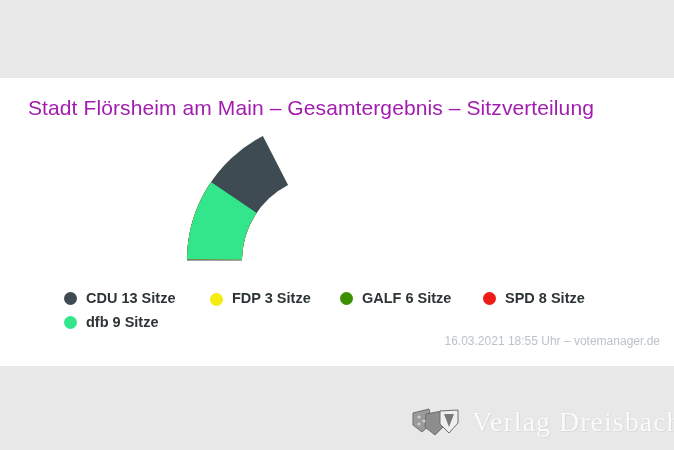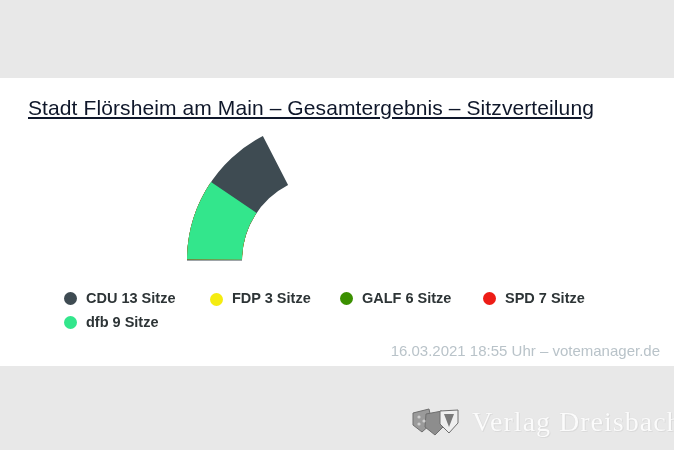--- a/index.html
+++ b/index.html
@@ -20,24 +20,23 @@
     top: 78px;
     width: 674px;
     height: 288px;
     background: #ffffff;
   }
   #title {
     position: absolute;
     left: 28px;
     top: 18px;
     font-size: 21px;
-    color: #0f172a;
+    color: #a21caf;
     letter-spacing: 0.1px;
     white-space: nowrap;
-    text-decoration: underline;
   }
   #chart-wrap {
     position: absolute;
     left: 0;
     top: 42px;
     width: 674px;
     height: 152px;
   }
   #donut-svg {
     position: absolute;
@@ -78,22 +77,22 @@
     color: #2d3436;
   }
   #legend-row-1 .legend-item { margin-right: 0; }
   #legend-row-1 .legend-item.i0 { width: 146px; }
   #legend-row-1 .legend-item.i1 { width: 130px; align-items: flex-end; }
   #legend-row-1 .legend-item.i2 { width: 143px; }
   #legend-row-1 .legend-item.i3 { width: 120px; }
   #timestamp {
     position: absolute;
     right: 14px;
-    top: 264px;
-    font-size: 15px;
+    top: 256px;
+    font-size: 12px;
     color: #b9c3c9;
     white-space: nowrap;
   }
   #watermark {
     position: absolute;
     left: 410px;
     top: 400px;
     width: 250px;
     height: 44px;
     display: flex;
@@ -141,21 +140,21 @@
       <div class="legend-item i1">
         <span class="legend-dot" style="background: rgb(245, 236, 16);"></span>
         <span class="legend-label">FDP 3 Sitze</span>
       </div>
       <div class="legend-item i2">
         <span class="legend-dot" style="background: rgb(59, 144, 0);"></span>
         <span class="legend-label">GALF 6 Sitze</span>
       </div>
       <div class="legend-item i3">
         <span class="legend-dot" style="background: rgb(237, 28, 22);"></span>
-        <span class="legend-label">SPD 7 Sitze</span>
+        <span class="legend-label">SPD 8 Sitze</span>
       </div>
     </div>
     <div class="legend-row" id="legend-row-2">
       <div class="legend-item i0">
         <span class="legend-dot" style="background: rgb(51, 230, 140);"></span>
         <span class="legend-label">dfb 9 Sitze</span>
       </div>
     </div>
   </div>
 

